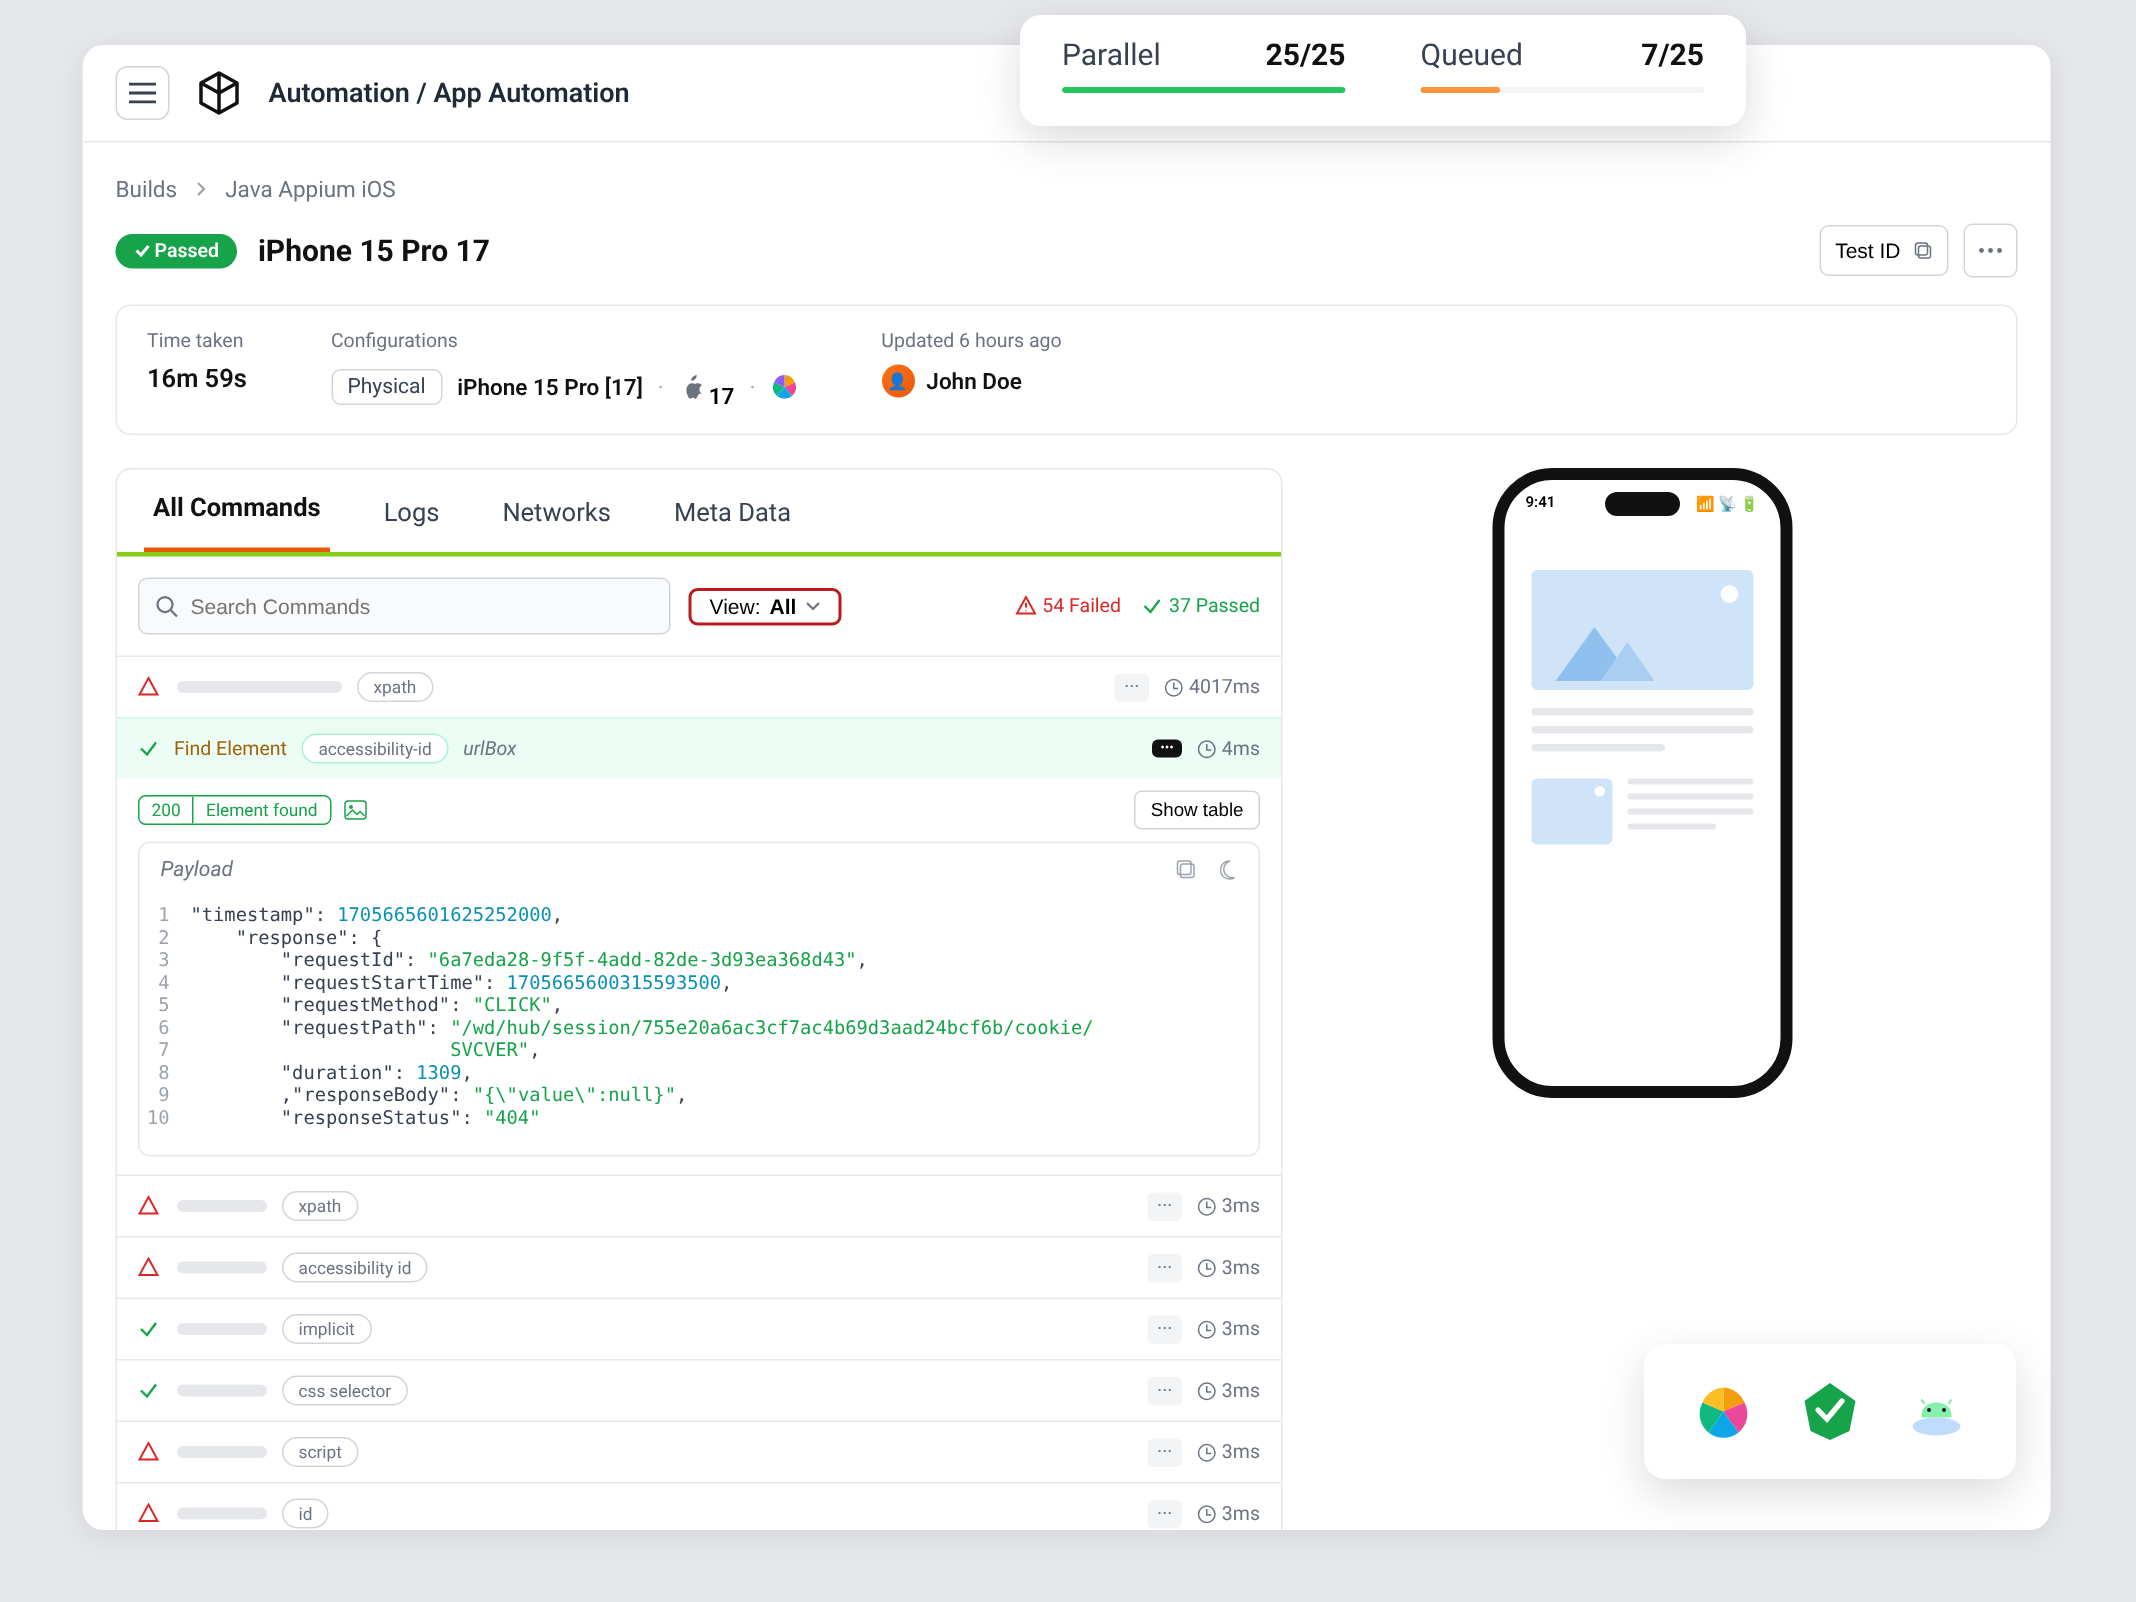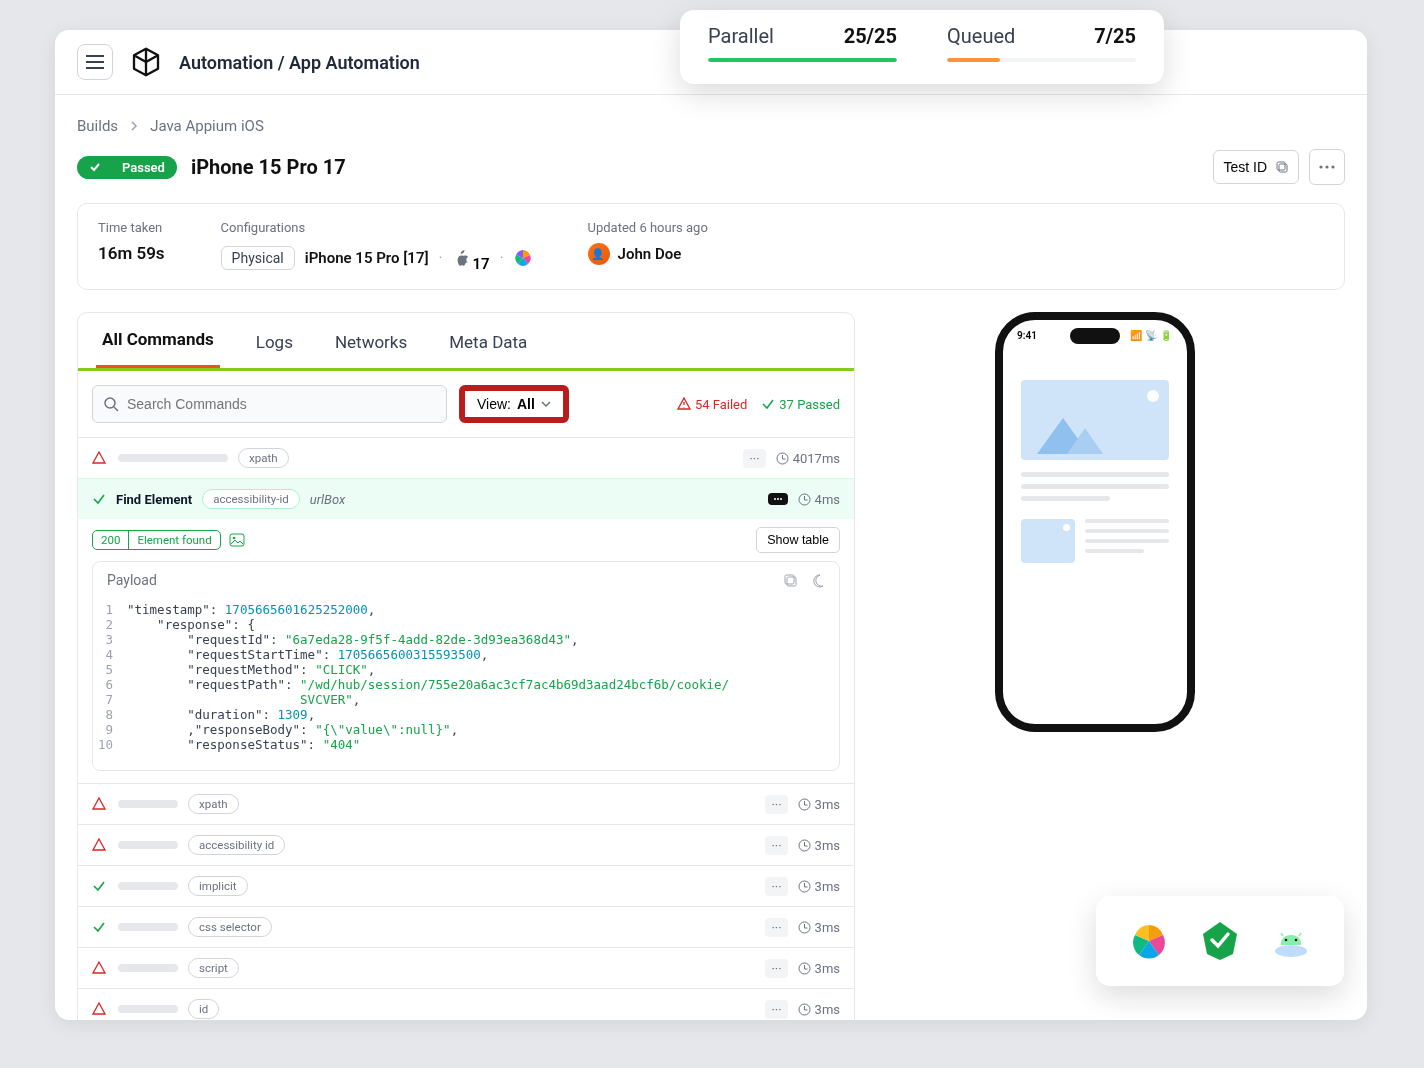--- a/index.html
+++ b/index.html
@@ -17,21 +17,21 @@
 .queue-top .count { font-weight: 700; color: #111; }
 .queue-bar { height: 4px; background: #f3f4f6; border-radius: 99px; margin-top: 10px; position: relative; overflow: hidden; }
 .queue-fill { position: absolute; left: 0; top: 0; bottom: 0; border-radius: 99px; }
 
 .content { padding: 22px 22px 22px; }
 .breadcrumb { display: flex; align-items: center; gap: 10px; color: #6b7280; font-size: 15px; }
 .breadcrumb svg { color: #9ca3af; }
 
 .title-row { display: flex; align-items: center; justify-content: space-between; margin-top: 14px; }
 .title-left { display: flex; align-items: center; gap: 14px; }
-.badge-passed { background: #16a34a; color: #fff; padding: 4px 12px; border-radius: 99px; font-size: 13px; font-weight: 600; display: flex; align-items: center; gap: 21px; }
+.badge-passed { background: #16a34a; color: #fff; padding: 4px 12px; border-radius: 99px; font-size: 13px; font-weight: 600; display: flex; align-items: center; gap: 2px; }
 .session-title { font-size: 20px; font-weight: 700; color: #111; }
 .title-right { display: flex; align-items: center; gap: 10px; }
 .testid-btn { border: 1px solid #d1d5db; background:#fff; border-radius: 6px; padding: 8px 9px; font-size: 14px; display: flex; align-items: center; gap: 8px; cursor: pointer; }
 .more-btn { width: 36px; height: 36px; border: 1px solid #d1d5db; background:#fff; border-radius: 6px; display: flex; align-items:center; justify-content:center; cursor:pointer; }
 
 .info-card { border: 1px solid #e5e7eb; border-radius: 10px; padding: 16px 20px; margin-top: 18px; display: flex; gap: 56px; }
 .info-col .lbl { font-size: 13px; color: #6b7280; margin-bottom: 8px; }
 .info-val { font-size: 17px; font-weight: 600; color: #111; }
 .config-row { display: flex; align-items: center; gap: 10px; font-size: 15px; }
 .chip { border: 1px solid #d1d5db; border-radius: 6px; padding: 3px 10px; font-size: 14px; color: #374151; background:#fff; }
@@ -42,49 +42,49 @@
 
 .main-row { display: flex; gap: 30px; margin-top: 22px; }
 .left-panel { width: 778px; border: 1px solid #e5e7eb; border-radius: 10px; overflow: hidden; }
 .tabs { display: flex; padding: 0 18px; border-bottom: 3px solid #84cc16; gap: 30px; font-size: 17px; align-items: flex-end; }
 .tab { padding: 16px 6px; color: #374151; cursor: pointer; white-space: nowrap; }
 .tab.active { color: #111; font-weight: 700; border-bottom: 3px solid #ea580c; }
 
 .toolbar { display: flex; align-items: center; padding: 14px 14px; gap: 12px; }
 .search { flex: 0 0 355px; border: 1px solid #d1d5db; border-radius: 6px; height: 38px; background:#f9fafb; display:flex; align-items:center; padding:0 10px; gap:8px; }
 .search input { border:none; outline:none; background:transparent; font-size:14px; flex:1; }
-.view-btn { border: 6px solid #b91c1c; border-radius: 6px; height: 38px; background:#fff; padding:0 12px; font-size:14px; display:flex; align-items:center; gap:6px; cursor:pointer; }
+.view-btn { border: 2px solid #b91c1c; border-radius: 6px; height: 25px; background:#fff; padding:0 12px; font-size:14px; display:flex; align-items:center; gap:6px; cursor:pointer; }
 .spacer { flex:1; }
 .counts { display:flex; gap:14px; font-size:13px; }
 .fail-c { color:#dc2626; display:flex; align-items:center; gap:4px;}
 .pass-c { color:#16a34a; display:flex; align-items:center; gap:4px;}
 
 .cmd-row { display:flex; align-items:center; padding: 10px 14px; border-top:1px solid #e5e7eb; gap:10px; font-size:13px; }
 .cmd-row .icon { width:16px; flex-shrink:0; }
 .skel { height:8px; background:#e5e7eb; border-radius:99px; }
 .tag { border:1px solid #d1d5db; border-radius:99px; padding:2px 10px; font-size:11.5px; color:#6b7280; }
 .cmd-right { margin-left:auto; display:flex; align-items:center; gap:10px; color:#6b7280; }
 .dots { background:#f3f4f6; border-radius:4px; padding:2px 6px; cursor:pointer; }
 .time { display:flex; align-items:center; gap:4px; }
 
 .cmd-exp { background:#ecfdf5; border-top:1px solid #d1fae5; padding: 10px 14px; display:flex; align-items:center; gap:10px; font-size:13px; }
-.cmd-exp .name { font-weight:700; color:#0f172a;text-align:right;}
+.cmd-exp .name { font-weight:400; color:#a16207;text-align:right;}
 .tag2 { border:1px solid #a7f3d0; border-radius:99px; padding:2px 10px; font-size:11.5px; color:#6b7280; background:#fff;}
 .cmd-exp .ital { font-style:italic; color:#6b7280;}
 .badge-small { background:#111; color:#fff; border-radius:4px; font-size:9px; padding:1px 5px;}
 
 .status-row { display:flex; align-items:center; padding: 8px 14px; gap:8px; font-size:12px; }
 .code-pill { border:1px solid #16a34a; color:#16a34a; border-radius:5px; display:flex; overflow:hidden; font-size:11.5px;}
 .code-pill span { padding:2px 8px; }
 .code-pill span:first-child { border-right:1px solid #16a34a; }
 .img-ico { color:#16a34a; }
 .show-tbl { margin-left:auto; border:1px solid #d1d5db; border-radius:5px; padding:5px 10px; font-size:12.5px; background:#fff; cursor:pointer;}
 
 .payload { margin: 0 14px 12px; border:1px solid #e5e7eb; border-radius:8px; }
-.payload-hdr { display:flex; align-items:center; justify-content:space-between; padding:10px 14px; font-size:14px; color:#6b7280; }
+.payload-hdr { display:flex; align-items:flex-start; justify-content:space-between; padding:10px 14px; font-size:14px; color:#6b7280;font-style:italic; }
 .payload-icons { display:flex; gap:12px; color:#9ca3af; }
 .code { font-family: "SF Mono", Monaco, Consolas, monospace; font-size:12.5px; padding: 4px 0 18px; }
 .code-line { display:flex; }
 .ln { width:34px; text-align:right; color:#9ca3af; padding-right:14px; user-select:none; flex-shrink:0;}
 .lc { white-space:pre; color:#374151;}
 .str { color:#16a34a; }
 .num { color:#0891b2; }
 
 .right-panel { width: 420px; }
 .phone { width: 200px; height: 420px; margin: 0 auto; position:relative; }

